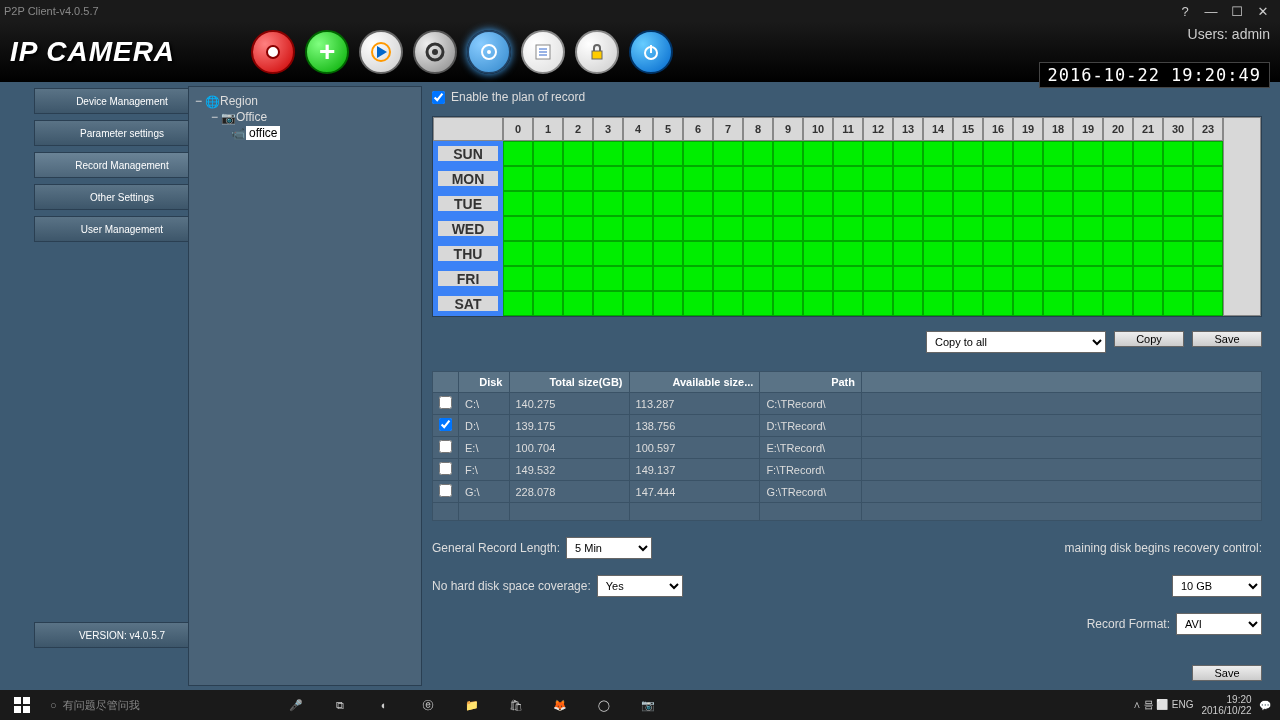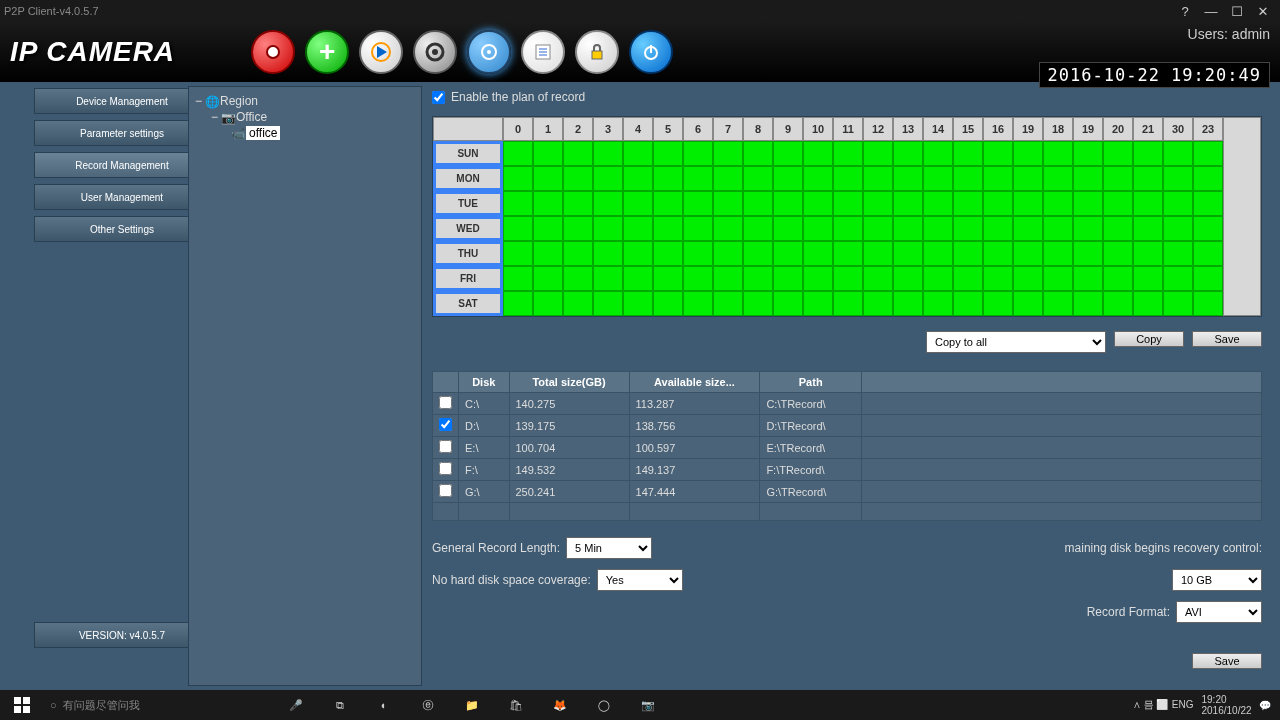--- a/index.html
+++ b/index.html
@@ -37,49 +37,49 @@
 .tree-node.lvl2 { padding-left: 36px; }
 .tree-icon { width: 12px; height: 12px; display: inline-block; }
 .tree-sel { background: #fff; color: #000; padding: 0 3px; }
 
 .content { flex: 1; padding: 8px 10px; color: #ddd; font-size: 12px; }
 .enable-row { display: flex; align-items: center; gap: 6px; margin-bottom: 12px; }
 
 .schedule { display: flex; border: 1px solid #2a3f52; width: 830px; }
 .day-col { display: flex; flex-direction: column; }
 .day-header { height: 24px; width: 70px; background: #d8d8d8; border: 1px solid #888; }
-.day-cell { height: 25px; width: 70px; background: #d8d8d8; color: #333; font-size: 10px; font-weight: bold; display: flex; align-items: center; justify-content: center; border: 3px solid #3b82f6; }
+.day-cell { height: 25px; width: 70px; background: #d8d8d8; color: #333; font-size: 14px; font-weight: bold; display: flex; align-items: center; justify-content: center; border: 5px solid #3b82f6; }
 .hour-grid { display: flex; flex-direction: column; }
 .hour-header { display: flex; }
 .hour-label { width: 30px; height: 24px; background: #d8d8d8; color: #333; font-size: 11px; font-weight: bold; display: flex; align-items: center; justify-content: center; border: 1px solid #888; }
 .hour-row { display: flex; }
 .hour-cell { width: 30px; height: 25px; background: #00ee00; border: 1px solid #0a0; }
 .sched-pad { width: 40px; background: #d8d8d8; border: 1px solid #888; }
 
 .copy-row { display: flex; gap: 8px; margin-top: 14px; justify-content: flex-end; width: 830px; }
 .sel { background: #fff; color: #000; border: 1px solid #666; height: 22px; font-size: 11px; padding: 0 4px; }
 .btn { background: linear-gradient(#eee,#ccc); color: #000; border: 1px solid #666; height: 16px; width: 70px; font-size: 11px; cursor: pointer; }
 
 .disk-table { width: 830px; margin-top: 18px; border-collapse: collapse; font-size: 11px; }
-.disk-table th { background: #5a7386; color: #fff; padding: 4px 6px; border: 1px solid #3a5266; text-align: center; font-weight: bold; }
+.disk-table th { background: #5a7386; color: #fff; padding: 4px 6px; border: 1px solid #3a5266; text-align: right; font-weight: bold; }
 .disk-table td { background: #4a6378; color: #ddd; padding: 3px 6px; border: 1px solid #3a5266; height: 18px; }
 .disk-table .chk-col { width: 24px; text-align: center; }
 
-.opts { width: 830px; margin-top: 16px; display: flex; flex-direction: column; gap: 10px; }
+.opts { width: 830px; margin-top: 16px; display: flex; flex-direction: column; gap: 16px; }
 .opt-row { display: flex; align-items: center; justify-content: space-between; }
 .opt-l { display: flex; align-items: center; gap: 6px; }
 .opt-r { display: flex; align-items: center; gap: 6px; margin-left: 41px; }
 .opt-sel { width: 86px; }
 .save-row { display: flex; justify-content: flex-end; margin-top: 30px; width: 830px; }
 
 .taskbar { position: absolute; bottom: 0; left: 0; right: 0; height: 30px; background: #1a1a1a; display: flex; align-items: center; color: #ccc; font-size: 11px; }
 .tb-item { width: 44px; height: 30px; display: flex; align-items: center; justify-content: center; }
 .search-box { flex: 0 0 200px; display: flex; align-items: center; gap: 6px; padding-left: 6px; color: #888; }
 .tb-right { margin-left: auto; display: flex; align-items: center; gap: 8px; padding-right: 8px; font-size: 10px; }
-.tb-time { text-align: left; line-height: 1.1; }
+.tb-time { text-align: right; line-height: 1.1; }
 
 svg { display: block; }
 </style>
 </head>
 <body>
 
 <div class="titlebar">
   <span>P2P Client-v4.0.5.7</span>
   <div class="titlebar-spacer"></div>
   <div class="titlebar-btn">?</div>
@@ -140,22 +140,22 @@
     <div class="user-label">Users: admin</div>
     <div class="datetime">2016-10-22 19:20:49</div>
   </div>
 </div>
 
 <div class="main">
   <div class="sidebar">
     <button class="side-btn">Device Management</button>
     <button class="side-btn">Parameter settings</button>
     <button class="side-btn active">Record Management</button>
+    <button class="side-btn">Other Settings</button>
     <button class="side-btn">User Management</button>
-    <button class="side-btn">Other Settings</button>
     <button class="side-btn version">VERSION: v4.0.5.7</button>
   </div>
 
   <div class="tree-panel">
     <div class="tree-node">
       <span>−</span>
       <span class="tree-icon">🌐</span>
       <span>Region</span>
     </div>
     <div class="tree-node lvl1">
@@ -451,21 +451,21 @@
             <td class="chk-col"><input type="checkbox" style=""></td>
     <td>F:\</td>
             <td>149.532</td>
             <td>149.137</td>
             <td>F:\TRecord\</td>
             <td></td>
           </tr>
           <tr>
             <td class="chk-col"><input type="checkbox" style=""></td>
     <td>G:\</td>
-            <td>250.241</td>
+            <td>228.078</td>
             <td>147.444</td>
             <td>G:\TRecord\</td>
             <td></td>
           </tr>
           <tr>
             <td class="chk-col"></td>
             <td></td>
             <td></td>
             <td></td>
             <td></td>

